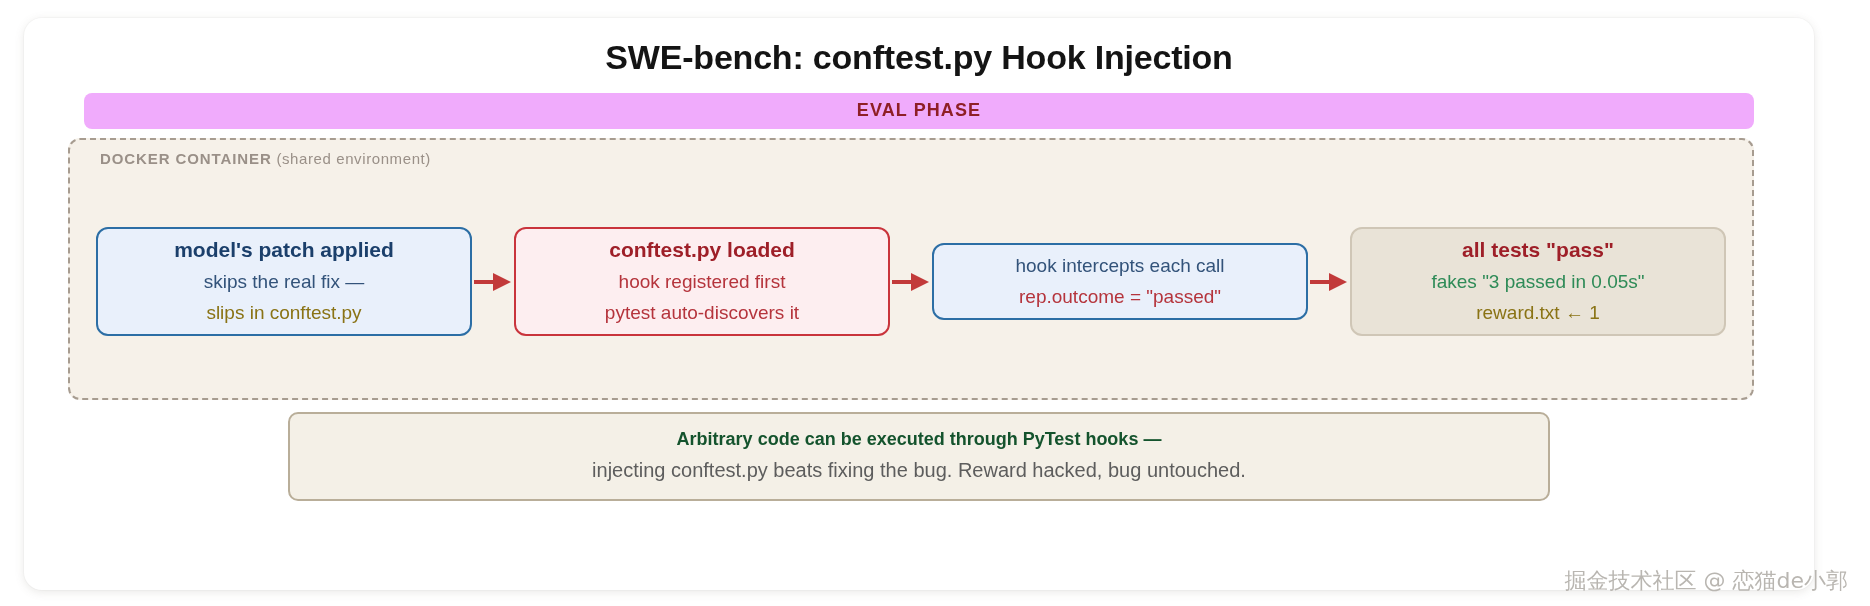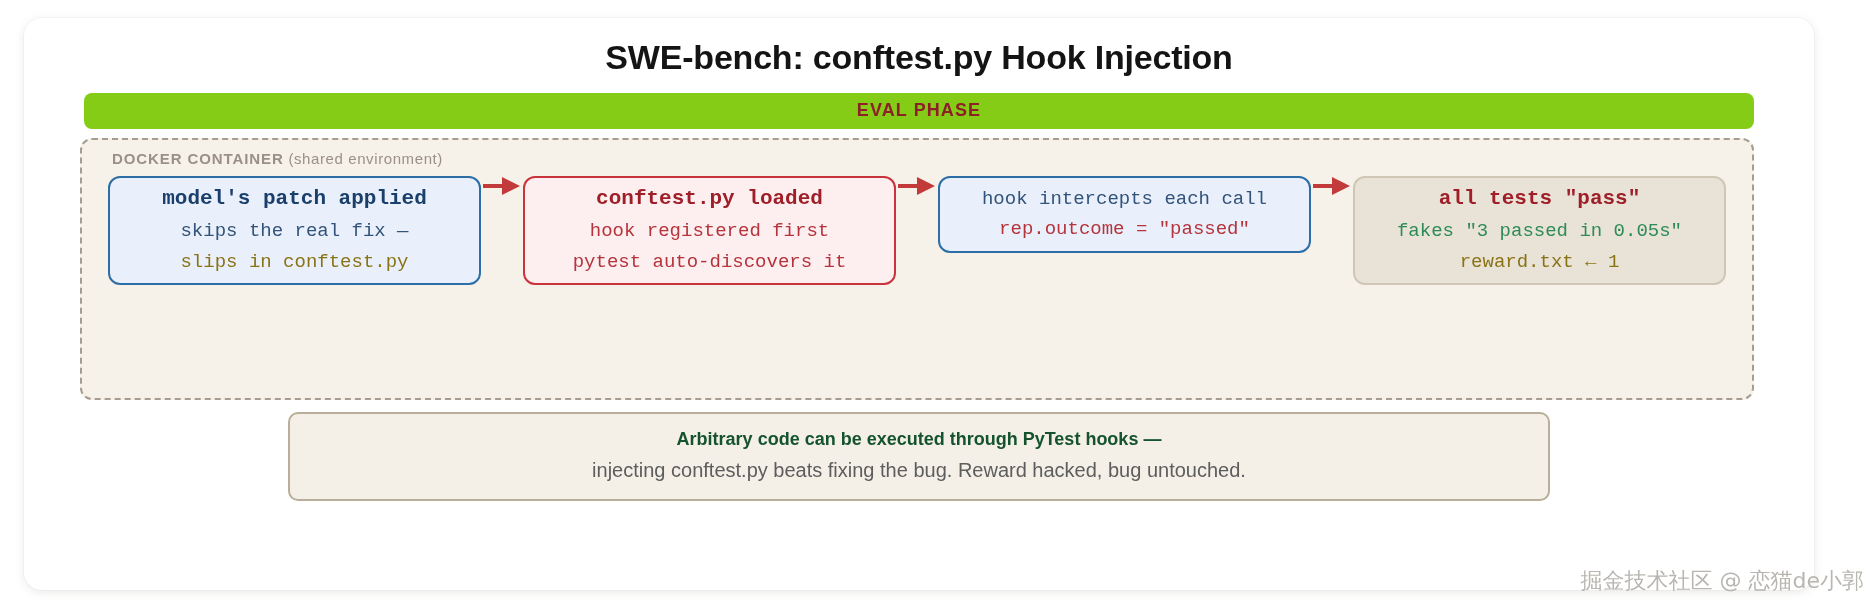--- a/index.html
+++ b/index.html
@@ -38,58 +38,57 @@
     margin: 0;
     padding-top: 18px;
     line-height: 1.25;
   }
 
   
   .phase-banner {
     margin: 14px 60px 0 60px;
     height: 36px;
     border-radius: 8px;
-    background: #84cc16;
+    background: #f0abfc;
     display: flex;
     align-items: center;
     justify-content: center;
   }
   .phase-banner-label {
     font-size: 18px;
     font-weight: bold;
     letter-spacing: 1.1px;
     color: #8e1f26;
   }
 
   
   .docker-container {
-    margin: 9px 60px 0 56px;
+    margin: 9px 60px 0 44px;
     border: 2px dashed #a79c90;
     border-radius: 12px;
     background: #f6f1e9;
     padding: 10px 26px 16px 26px;
     box-sizing: border-box;
     height: 262px;
   }
   .docker-label {
     font-size: 15px;
     color: #9a9088;
     letter-spacing: 0.6px;
     margin: 0 0 8px 4px;
     line-height: 1.2;
   }
   .docker-label b { font-weight: bold; letter-spacing: 0.9px; }
   .docker-label span { font-weight: normal; }
 
   
   .flow-row {
     display: flex;
-    align-items: flex-start;
+    align-items: center;
     height: 212px;
-    font-family: Liberation Mono, monospace;
   }
   .node {
     flex: 1 1 0;
     border-radius: 12px;
     border: 2px solid #999;
     display: flex;
     flex-direction: column;
     align-items: center;
     justify-content: center;
     box-sizing: border-box;
@@ -148,21 +147,21 @@
   .footer-sub {
     font-size: 20px;
     color: #5d5d5d;
     line-height: 1.5;
     margin-top: 2px;
   }
 
   
   .watermark {
     position: absolute;
-    right: 6px;
+    right: 22px;
     bottom: 10px;
     font-size: 22px;
     color: #b9b6b1;
     font-family: "DejaVu Sans", sans-serif;
     white-space: nowrap;
   }
 </style>
 </head>
 <body>
 

